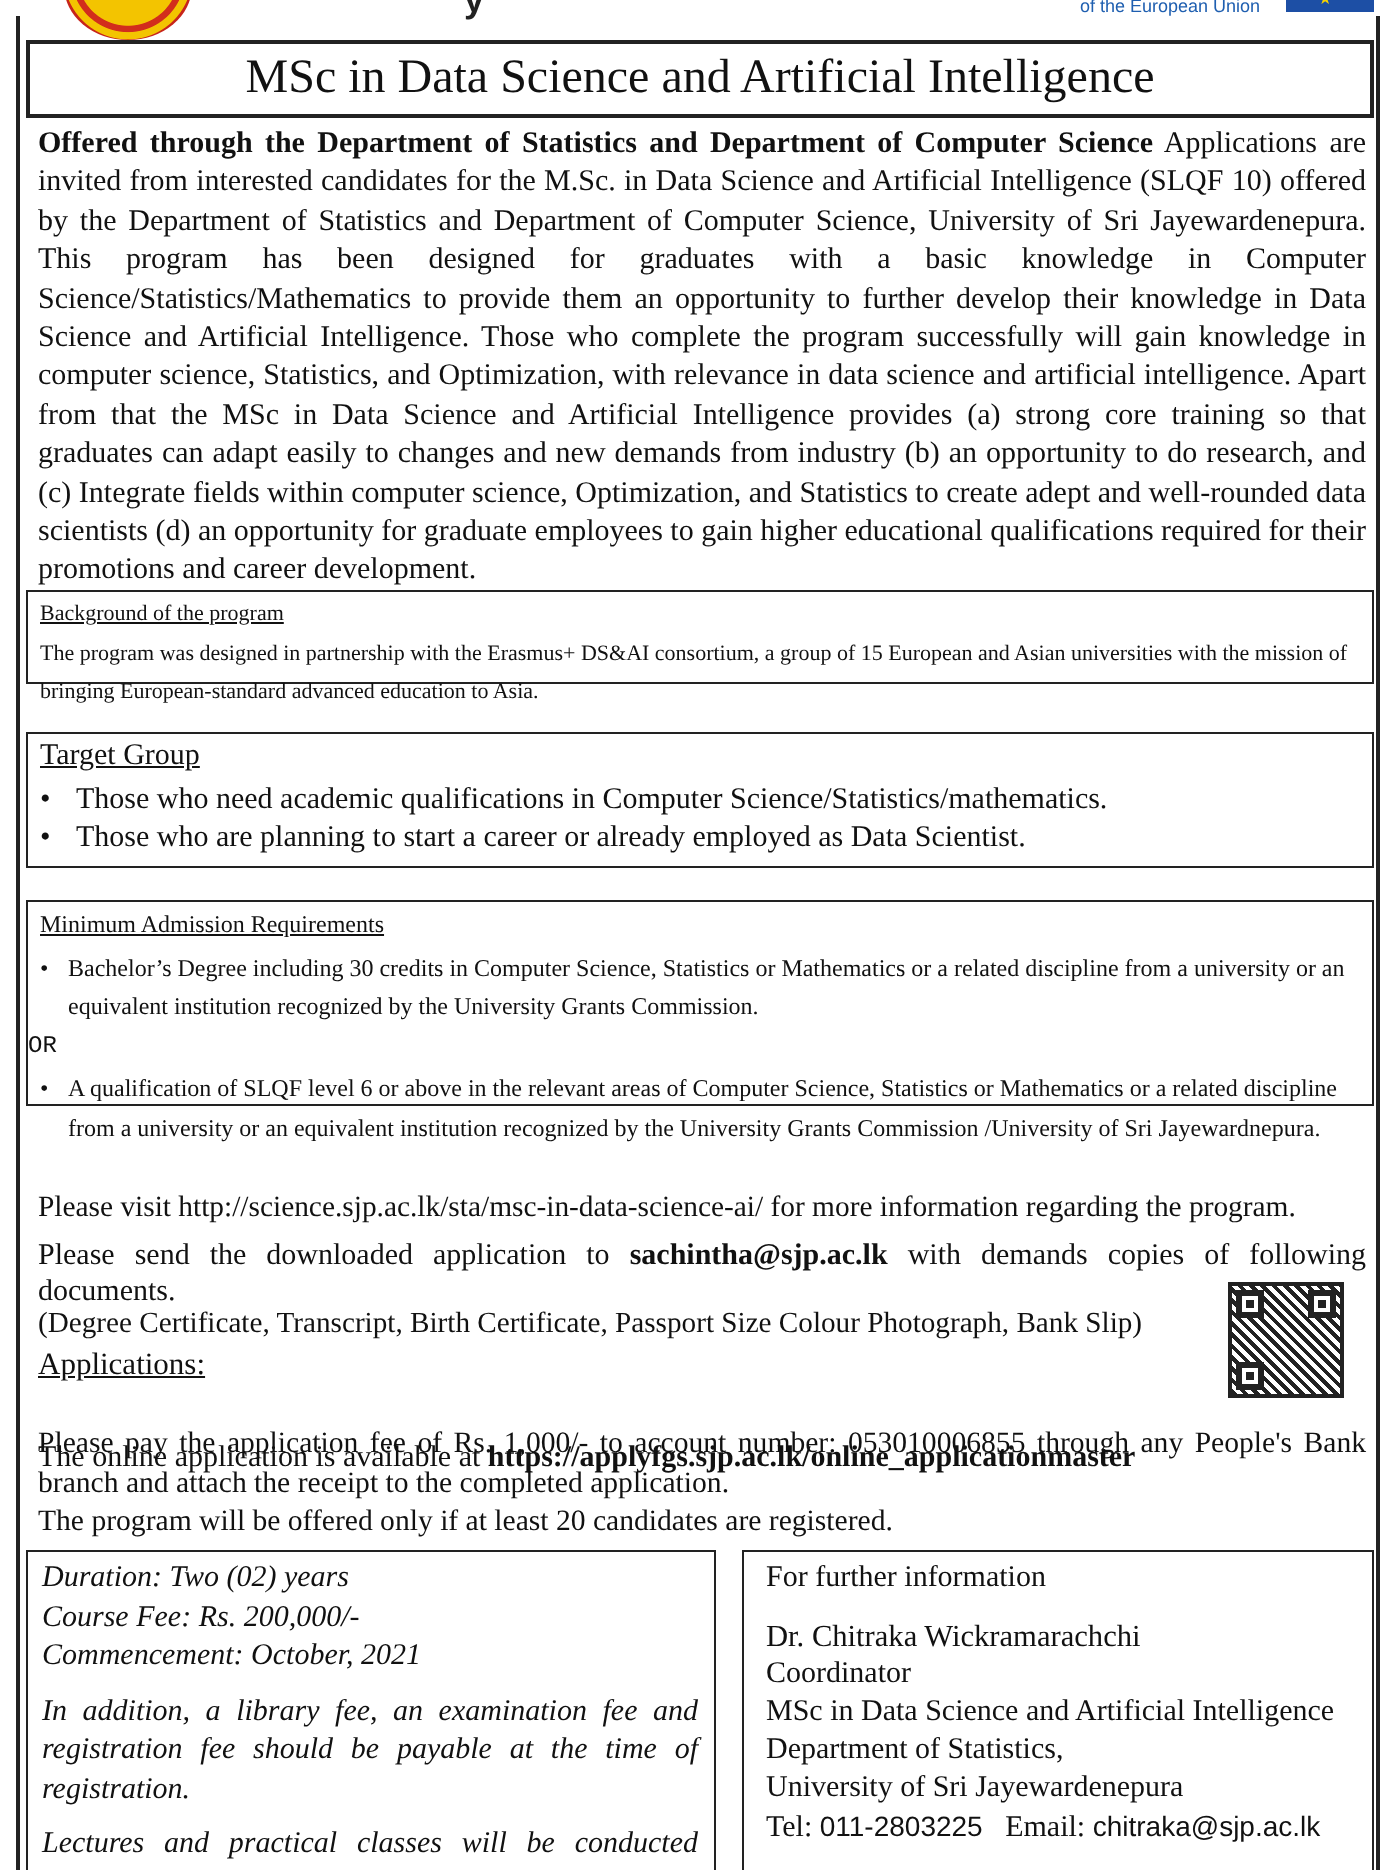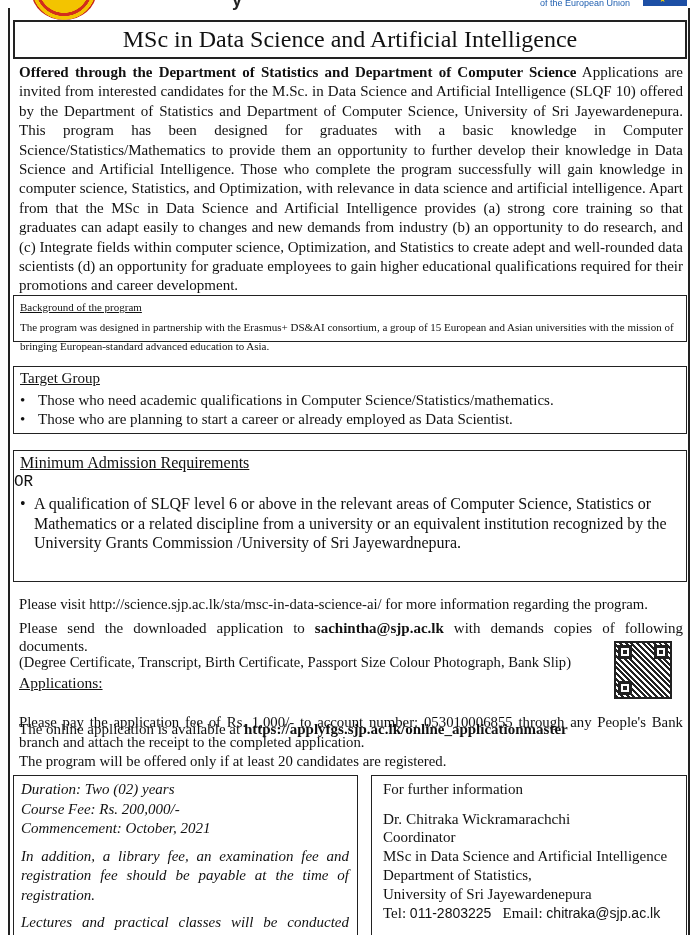--- a/index.html
+++ b/index.html
@@ -119,22 +119,22 @@
       position: relative;
       padding-left: 18px;
     }
     .tg-box li::before, .req-box li::before {
       content: "•";
       position: absolute;
       left: 0px;
     }
     .req-box {
       left: 13px; top: 450px;
-      width: 674px; height: 132px;
-      font-size: 16px;
+      width: 674px; height: 103px;
+      font-size: 12px;
       line-height: 19.6px;
     }
     .req-box li {
       position: relative;
       padding-left: 14px;
     }
     .req-box .or {
       margin-left: -6px;
       font-family: Liberation Mono, monospace;
     }
@@ -228,20 +228,23 @@
 <div class="box tg-box">
   <div class="heading-u">Target Group</div>
   <ul>
     <li>Those who need academic qualifications in Computer Science/Statistics/mathematics.</li>
     <li>Those who are planning to start a career or already employed as Data Scientist.</li>
   </ul>
 </div>
 
 <div class="box req-box">
   <div class="heading-u">Minimum Admission Requirements</div>
+  <ul>
+    <li>Bachelor’s Degree including 30 credits in Computer Science, Statistics or Mathematics or a related discipline from a university or an equivalent institution recognized by the University Grants Commission.</li>
+  </ul>
   <div class="or">OR</div>
   <ul>
     <li> A qualification of SLQF level 6 or above in the relevant areas of Computer Science, Statistics or Mathematics or a related discipline from a university or an equivalent institution recognized by the University Grants Commission /University of Sri Jayewardnepura.</li>
   </ul>
 </div>
 
 <div class="info visit">Please visit http://science.sjp.ac.lk/sta/msc-in-data-science-ai/ for more information regarding the program.</div>
 
 <div class="info send"><span>Please send the downloaded application to </span><b>sachintha@sjp.ac.lk</b><span> with demands copies of following documents.</span></div>
 

